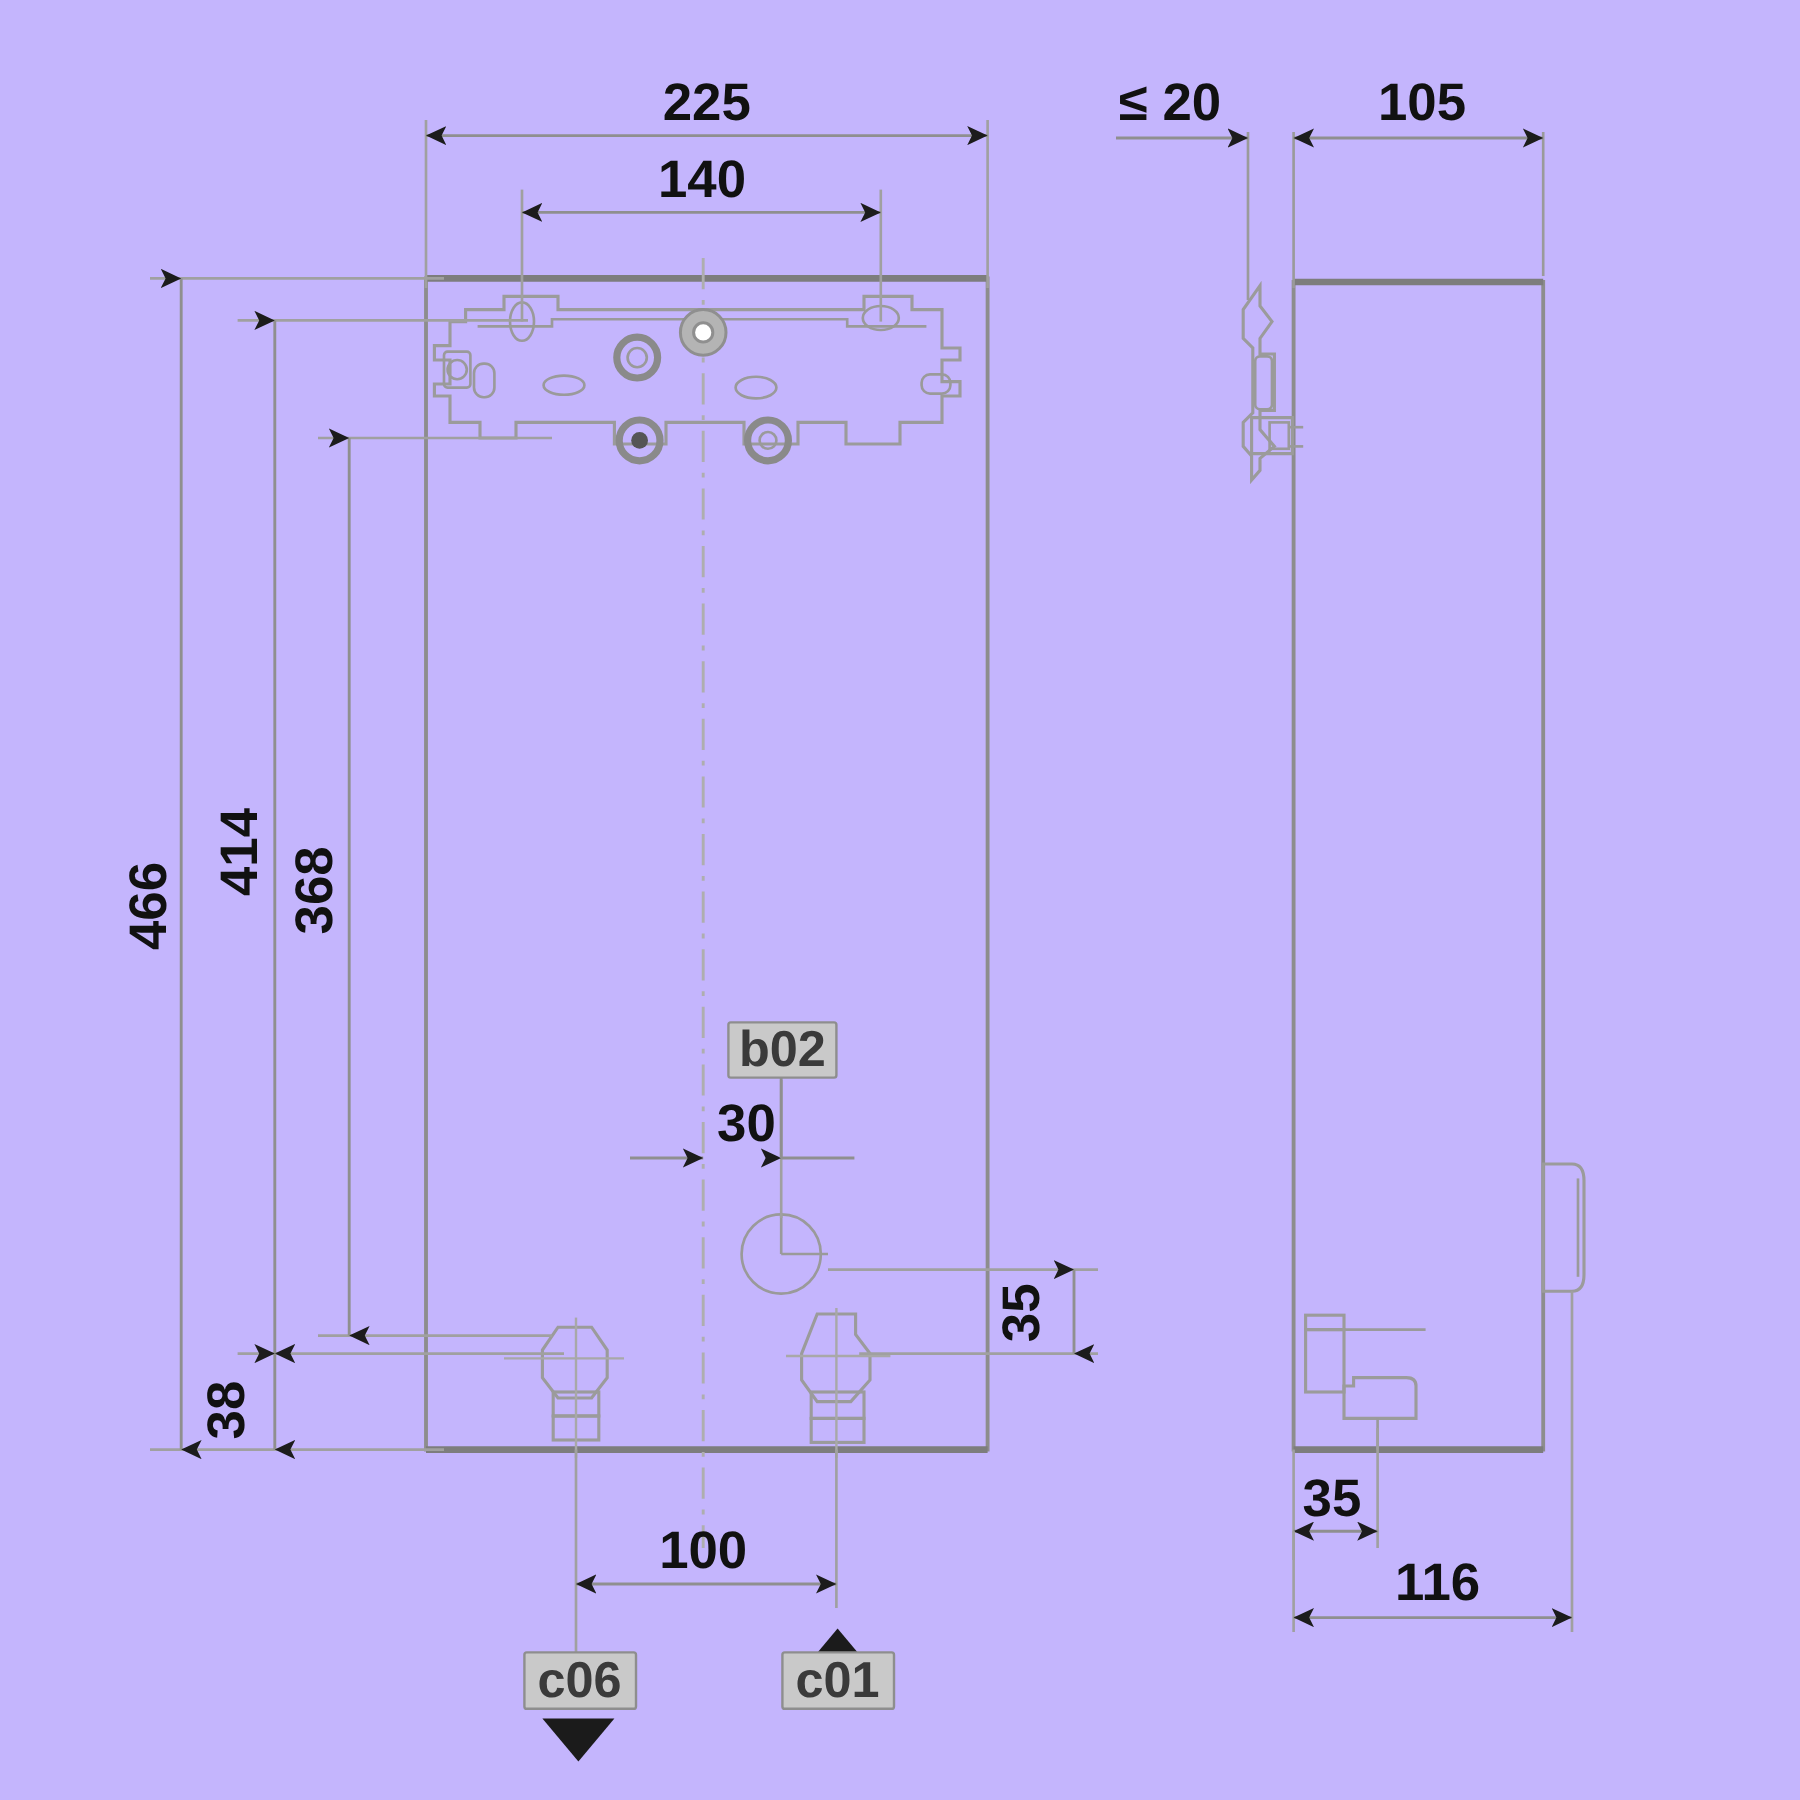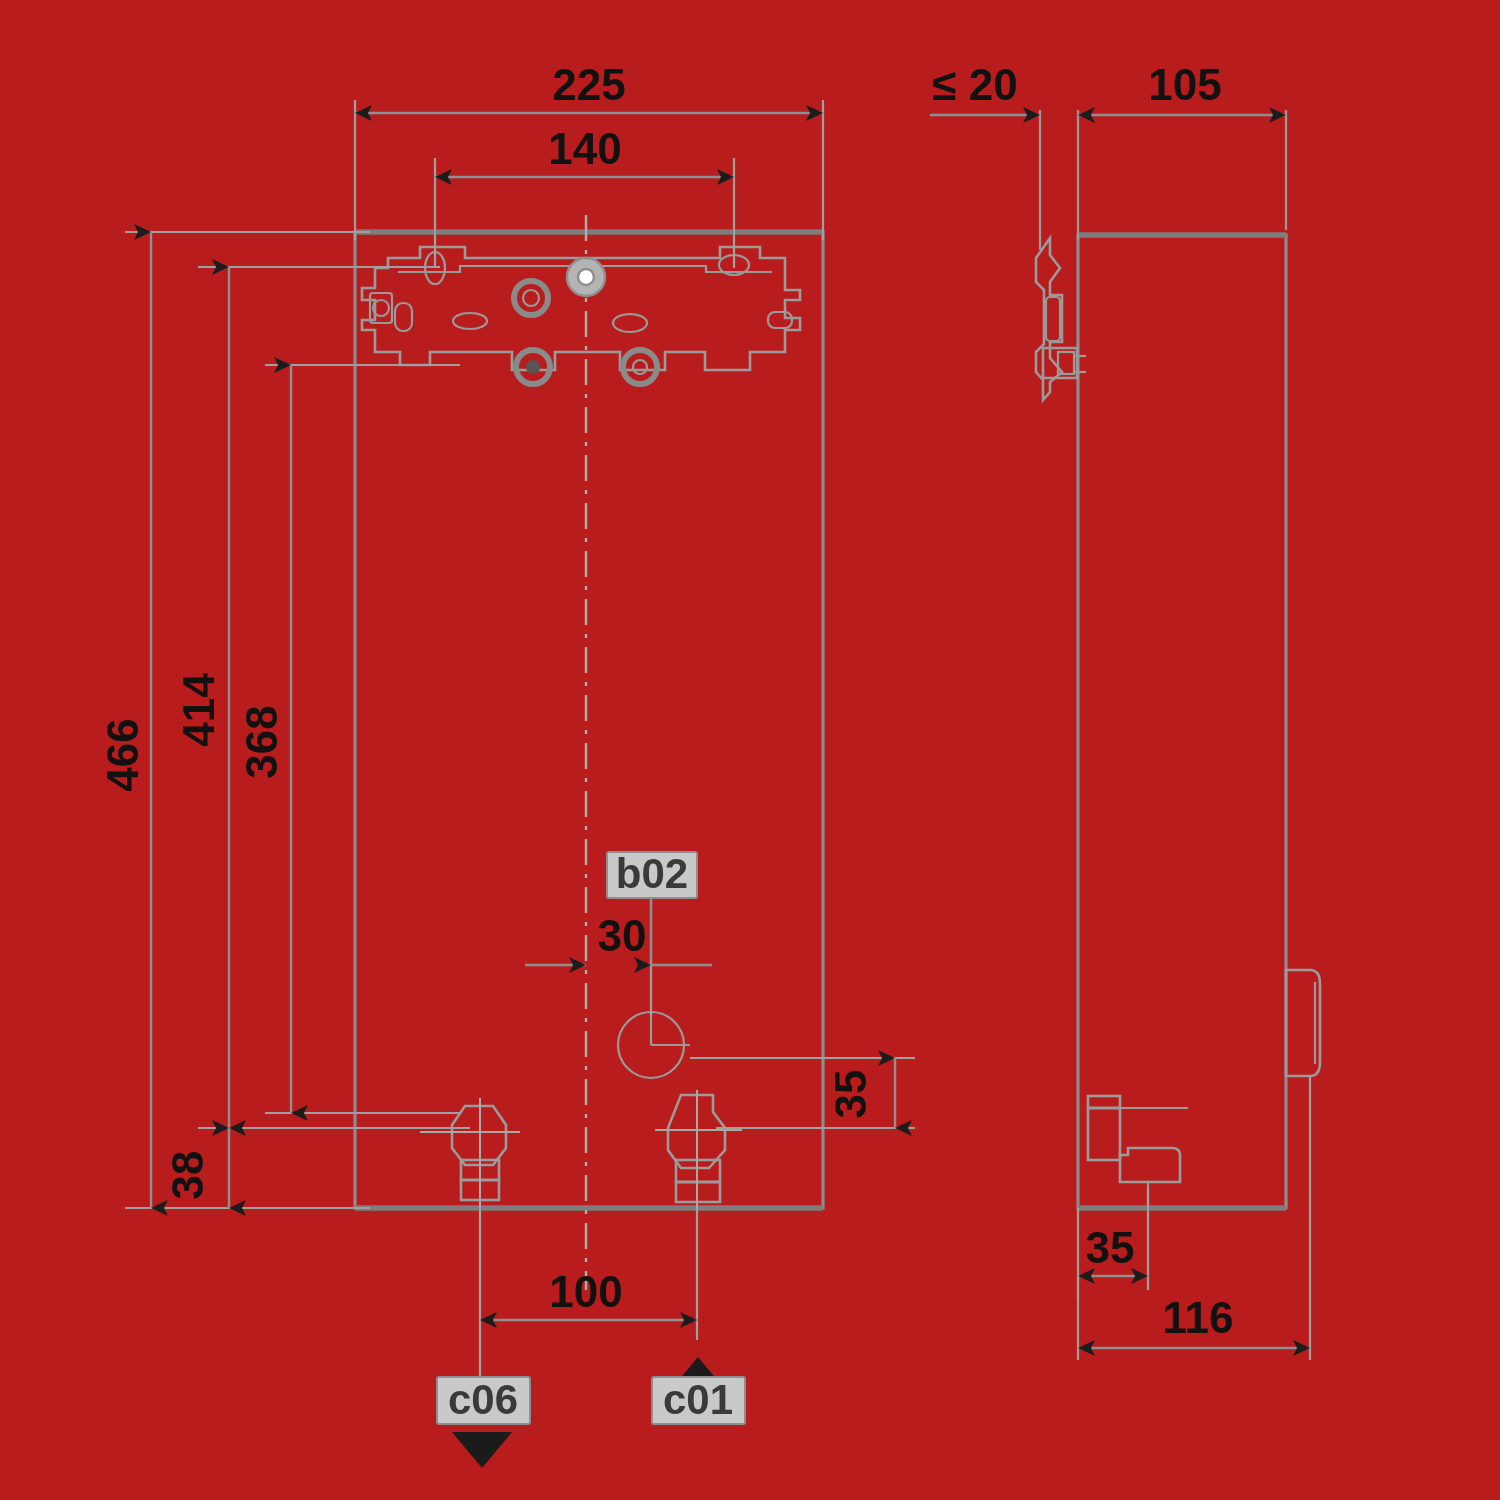--- a/index.html
+++ b/index.html
@@ -10,21 +10,21 @@
   body {
     width: 1500px;
     height: 1500px;
     font-family: "Liberation Sans", sans-serif;
     overflow: hidden;
   }
   #sheet {
     position: relative;
     width: 1500px;
     height: 1500px;
-    background: #b91c1c;
+    background: #c4b5fd;
   }
   svg.drawing {
     position: absolute;
     left: 0;
     top: 0;
     width: 1500px;
     height: 1500px;
   }
   .dimtext {
     font-family: "Liberation Sans", sans-serif;

